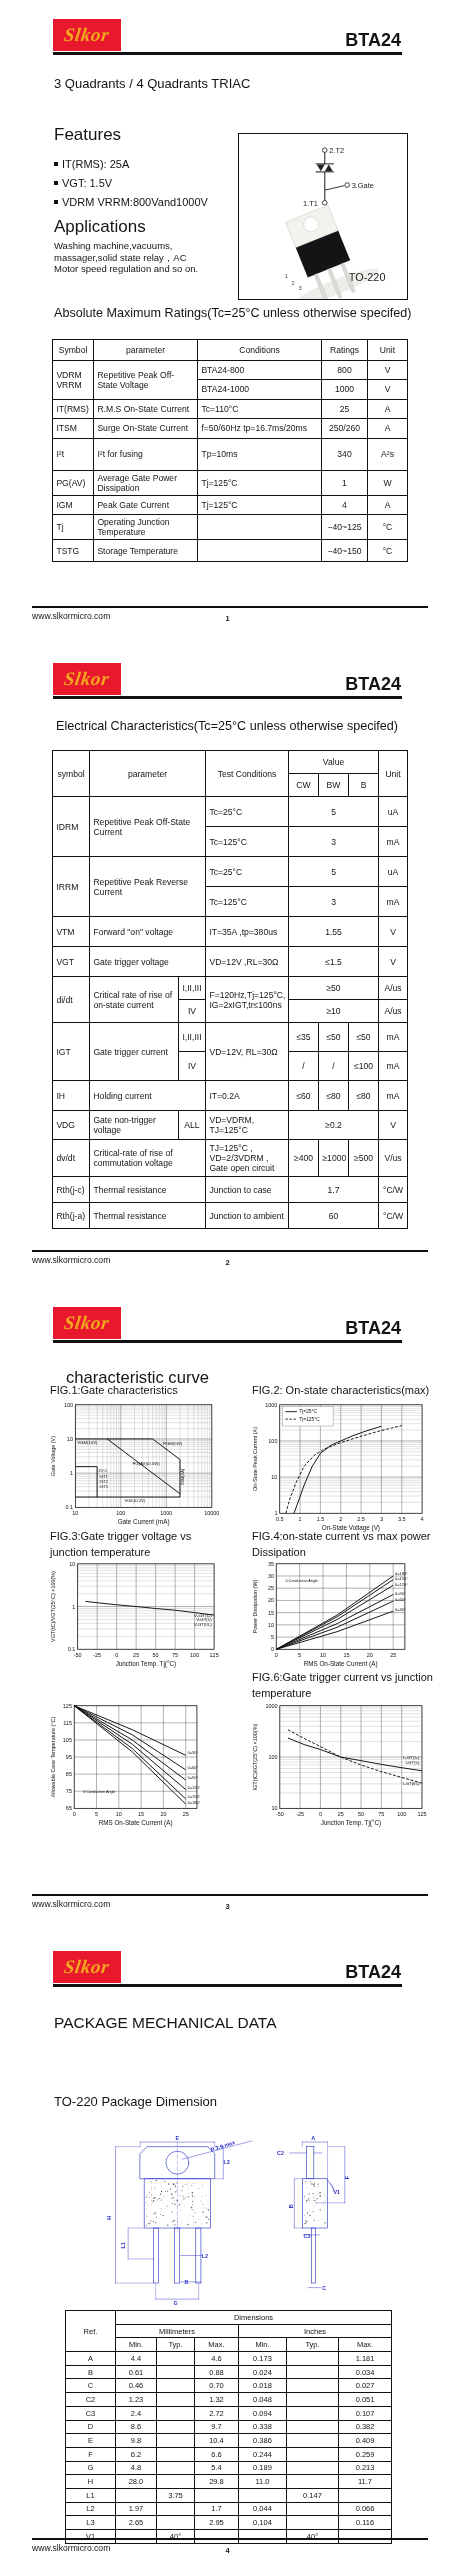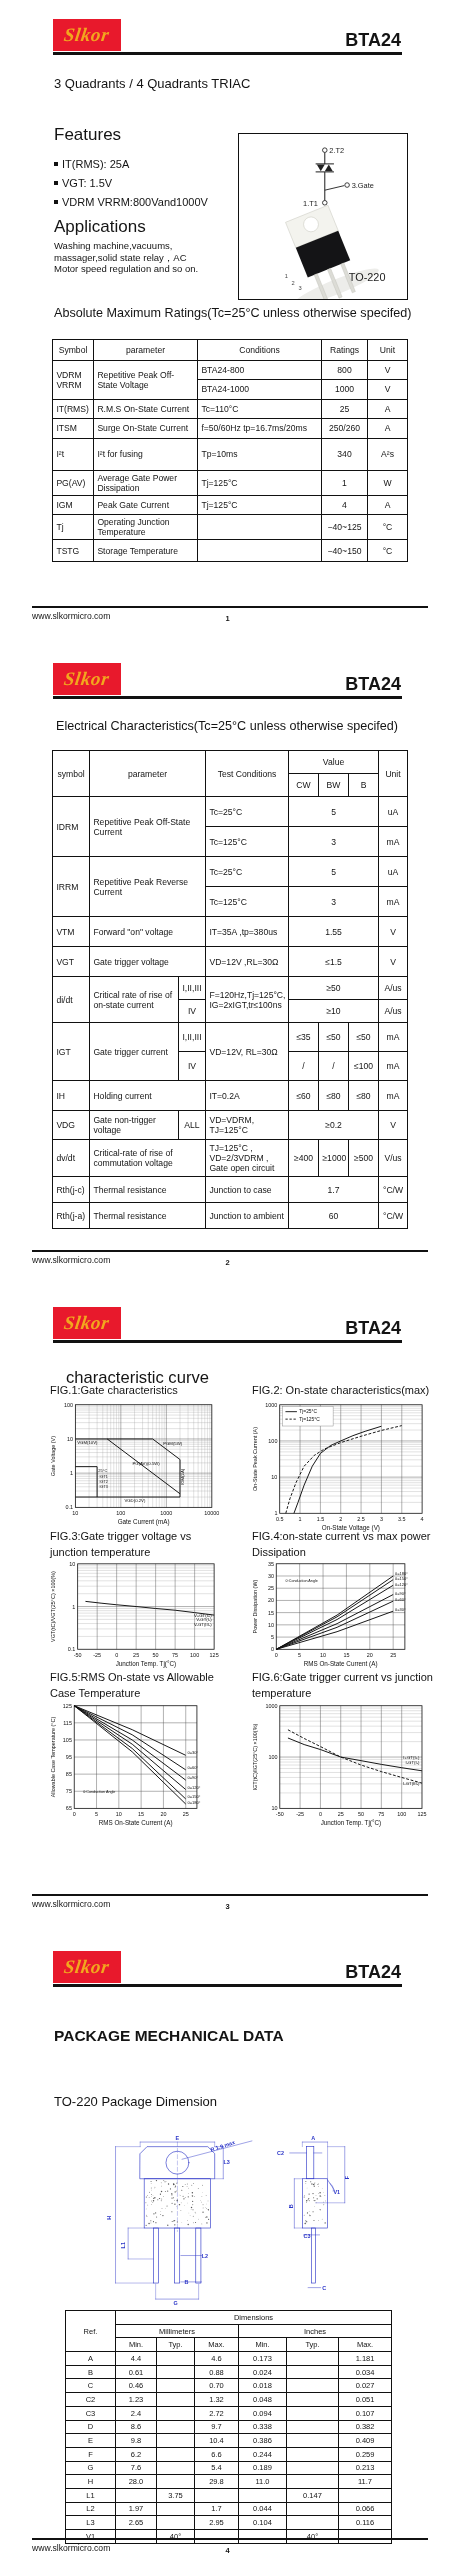--- a/index.html
+++ b/index.html
@@ -30,21 +30,21 @@
   .dtable{position:absolute;border-collapse:collapse;table-layout:fixed;background:#fff;}
   .dtable td,.dtable th{border:1.1px solid #111;font-weight:400;font-size:8.6px;padding:0.6px 3.4px;overflow:hidden;vertical-align:middle;}
   .c{text-align:center}.l{text-align:left}
   
   .h-elec{position:absolute;left:56px;top:75px;font-size:12.6px;text-align:center;}
   
   .h-curve{position:absolute;left:66px;top:68px;font-size:16.6px;margin-top:12px;}
   .fig-title{position:absolute;font-size:11px;line-height:1.45;}
   .figplot{position:absolute;}
   
-  .h-pkg1{position:absolute;left:54px;top:95px;font-size:15.5px;font-weight:bold;}
+  .h-pkg1{position:absolute;left:54px;top:82px;font-size:15.5px;}
   .h-pkg2{position:absolute;left:54px;top:162px;font-size:13px;}
   .mechsvg{position:absolute;left:80px;top:202px;}
   .dimtable{position:absolute;left:65px;top:378px;border-collapse:collapse;table-layout:fixed;background:#fff;}
   .dimtable td,.dimtable th{border:0.9px solid #111;font-weight:400;font-size:7.5px;text-align:center;padding:0.6px 1.7px;height:11.5px;overflow:hidden;}
 </style>
 </head>
 <body>
 
 <div class="sheet">
 
@@ -576,21 +576,20 @@
           <polyline points="44.0,159.0 149.9,128.3 247.6,92.6" fill="none" stroke="#111" stroke-width="1.7"></polyline>
           <text x="250.9" y="29.2" font-size="7" fill="#111">θ=180°</text>
           <text x="250.9" y="38.1" font-size="7" fill="#111">θ=150°</text>
           <text x="250.9" y="48.3" font-size="7" fill="#111">θ=120°</text>
           <text x="250.9" y="64.1" font-size="7" fill="#111">θ=90°</text>
           <text x="250.9" y="75.6" font-size="7" fill="#111">θ=60°</text>
           <text x="250.9" y="93.0" font-size="7" fill="#111">θ=30°</text>
           <text x="60.3" y="41.9" font-size="6.5" fill="#111">θ:Conduction Angle</text>
         </svg></div>
 
-    <div class="fig-title" style="left:50px;top:382px;width:189px">FIG.5:RMS On-state vs Allowable Case Temperature</div>
     <div class="fig-title" style="left:252px;top:382px;width:195px">FIG.6:Gate trigger current vs junction temperature</div>
     <div class="figplot" style="left:49px;top:412px"><svg width="172" height="129" viewBox="0 0 300 225" font-family="Liberation Sans,sans-serif">
           <rect width="300" height="225" fill="#fff"></rect>
           <line x1="82.9" y1="10.0" x2="82.9" y2="189.0" stroke="#555" stroke-width="0.8"></line>
           <line x1="121.8" y1="10.0" x2="121.8" y2="189.0" stroke="#555" stroke-width="0.8"></line>
           <line x1="160.7" y1="10.0" x2="160.7" y2="189.0" stroke="#555" stroke-width="0.8"></line>
           <line x1="199.6" y1="10.0" x2="199.6" y2="189.0" stroke="#555" stroke-width="0.8"></line>
           <line x1="238.5" y1="10.0" x2="238.5" y2="189.0" stroke="#555" stroke-width="0.8"></line>
           <line x1="44.0" y1="159.2" x2="258.0" y2="159.2" stroke="#555" stroke-width="0.8"></line>
           <line x1="44.0" y1="129.3" x2="258.0" y2="129.3" stroke="#555" stroke-width="0.8"></line>
@@ -1061,21 +1060,21 @@
             <td>F</td>
             <td>6.2</td>
             <td></td>
             <td>6.6</td>
             <td>0.244</td>
             <td></td>
             <td>0.259</td>
           </tr>
           <tr>
             <td>G</td>
-            <td>7.6</td>
+            <td>4.8</td>
             <td></td>
             <td>5.4</td>
             <td>0.189</td>
             <td></td>
             <td>0.213</td>
           </tr>
           <tr>
             <td>H</td>
             <td>28.0</td>
             <td></td>

